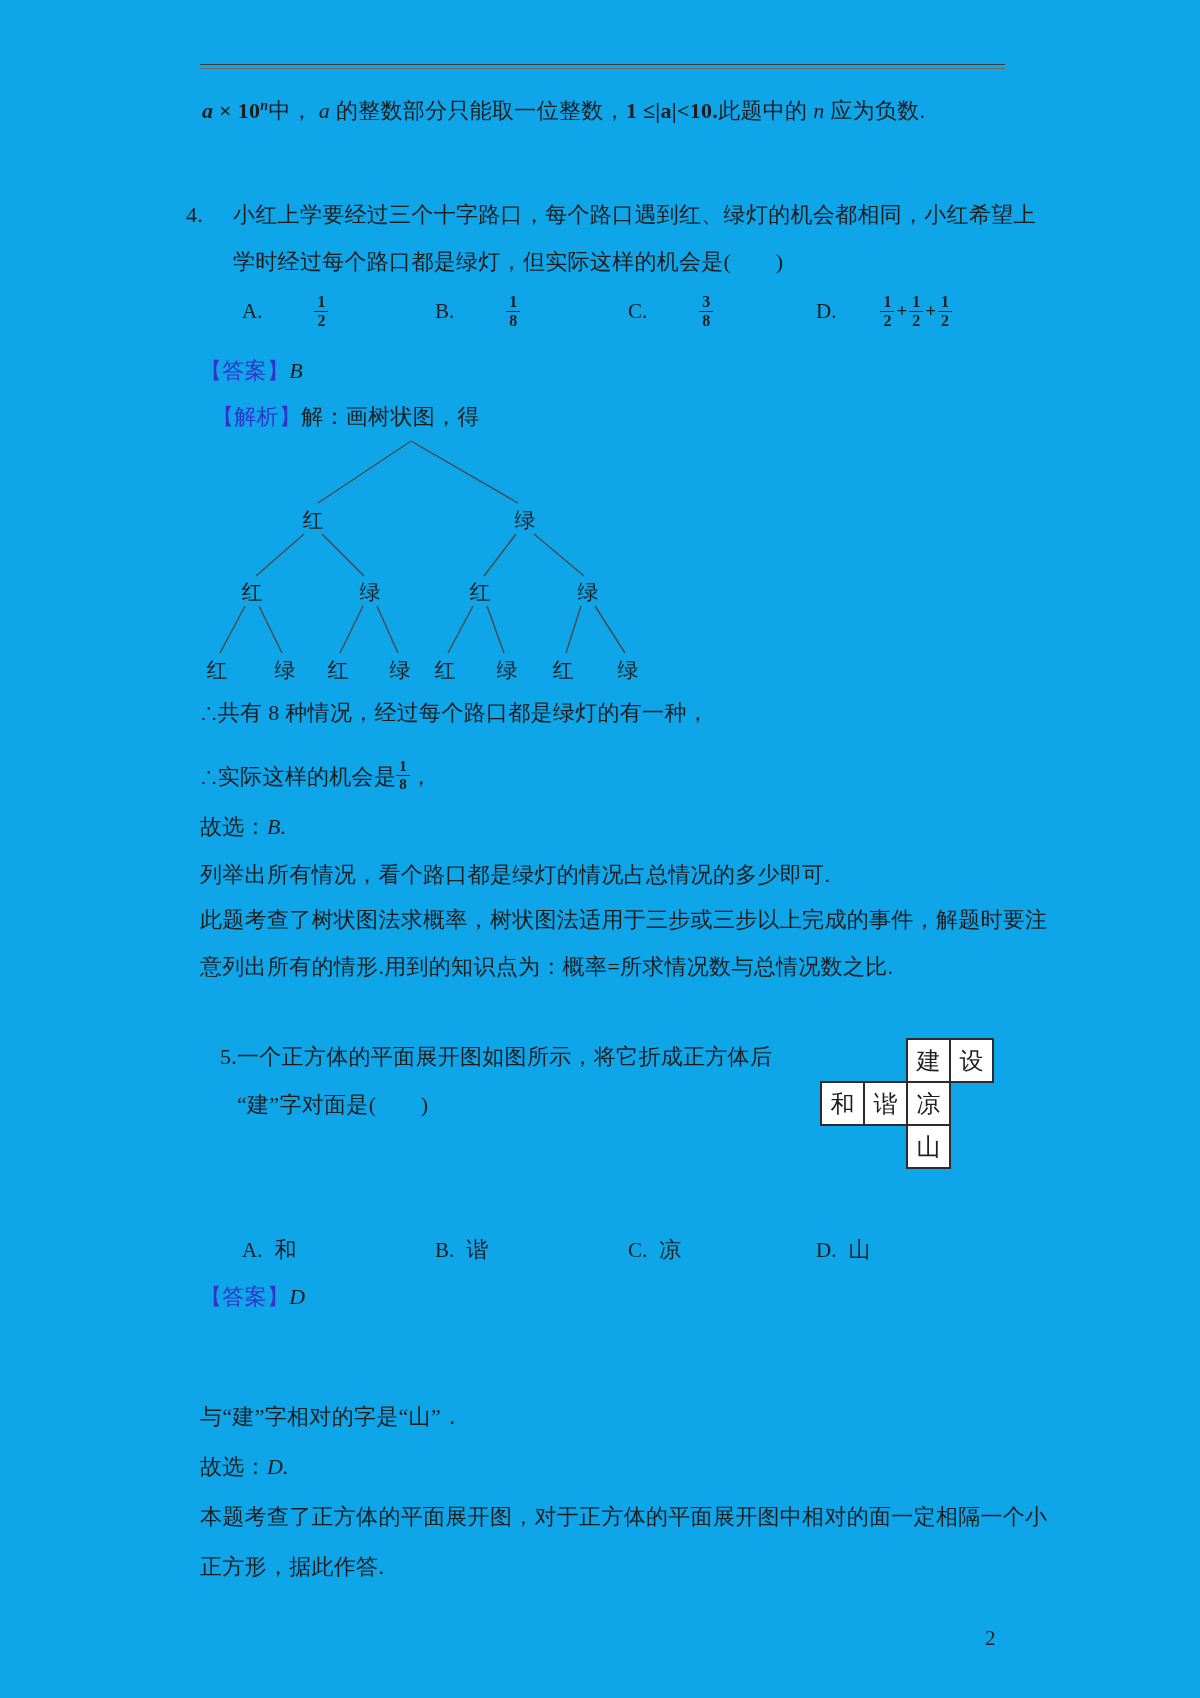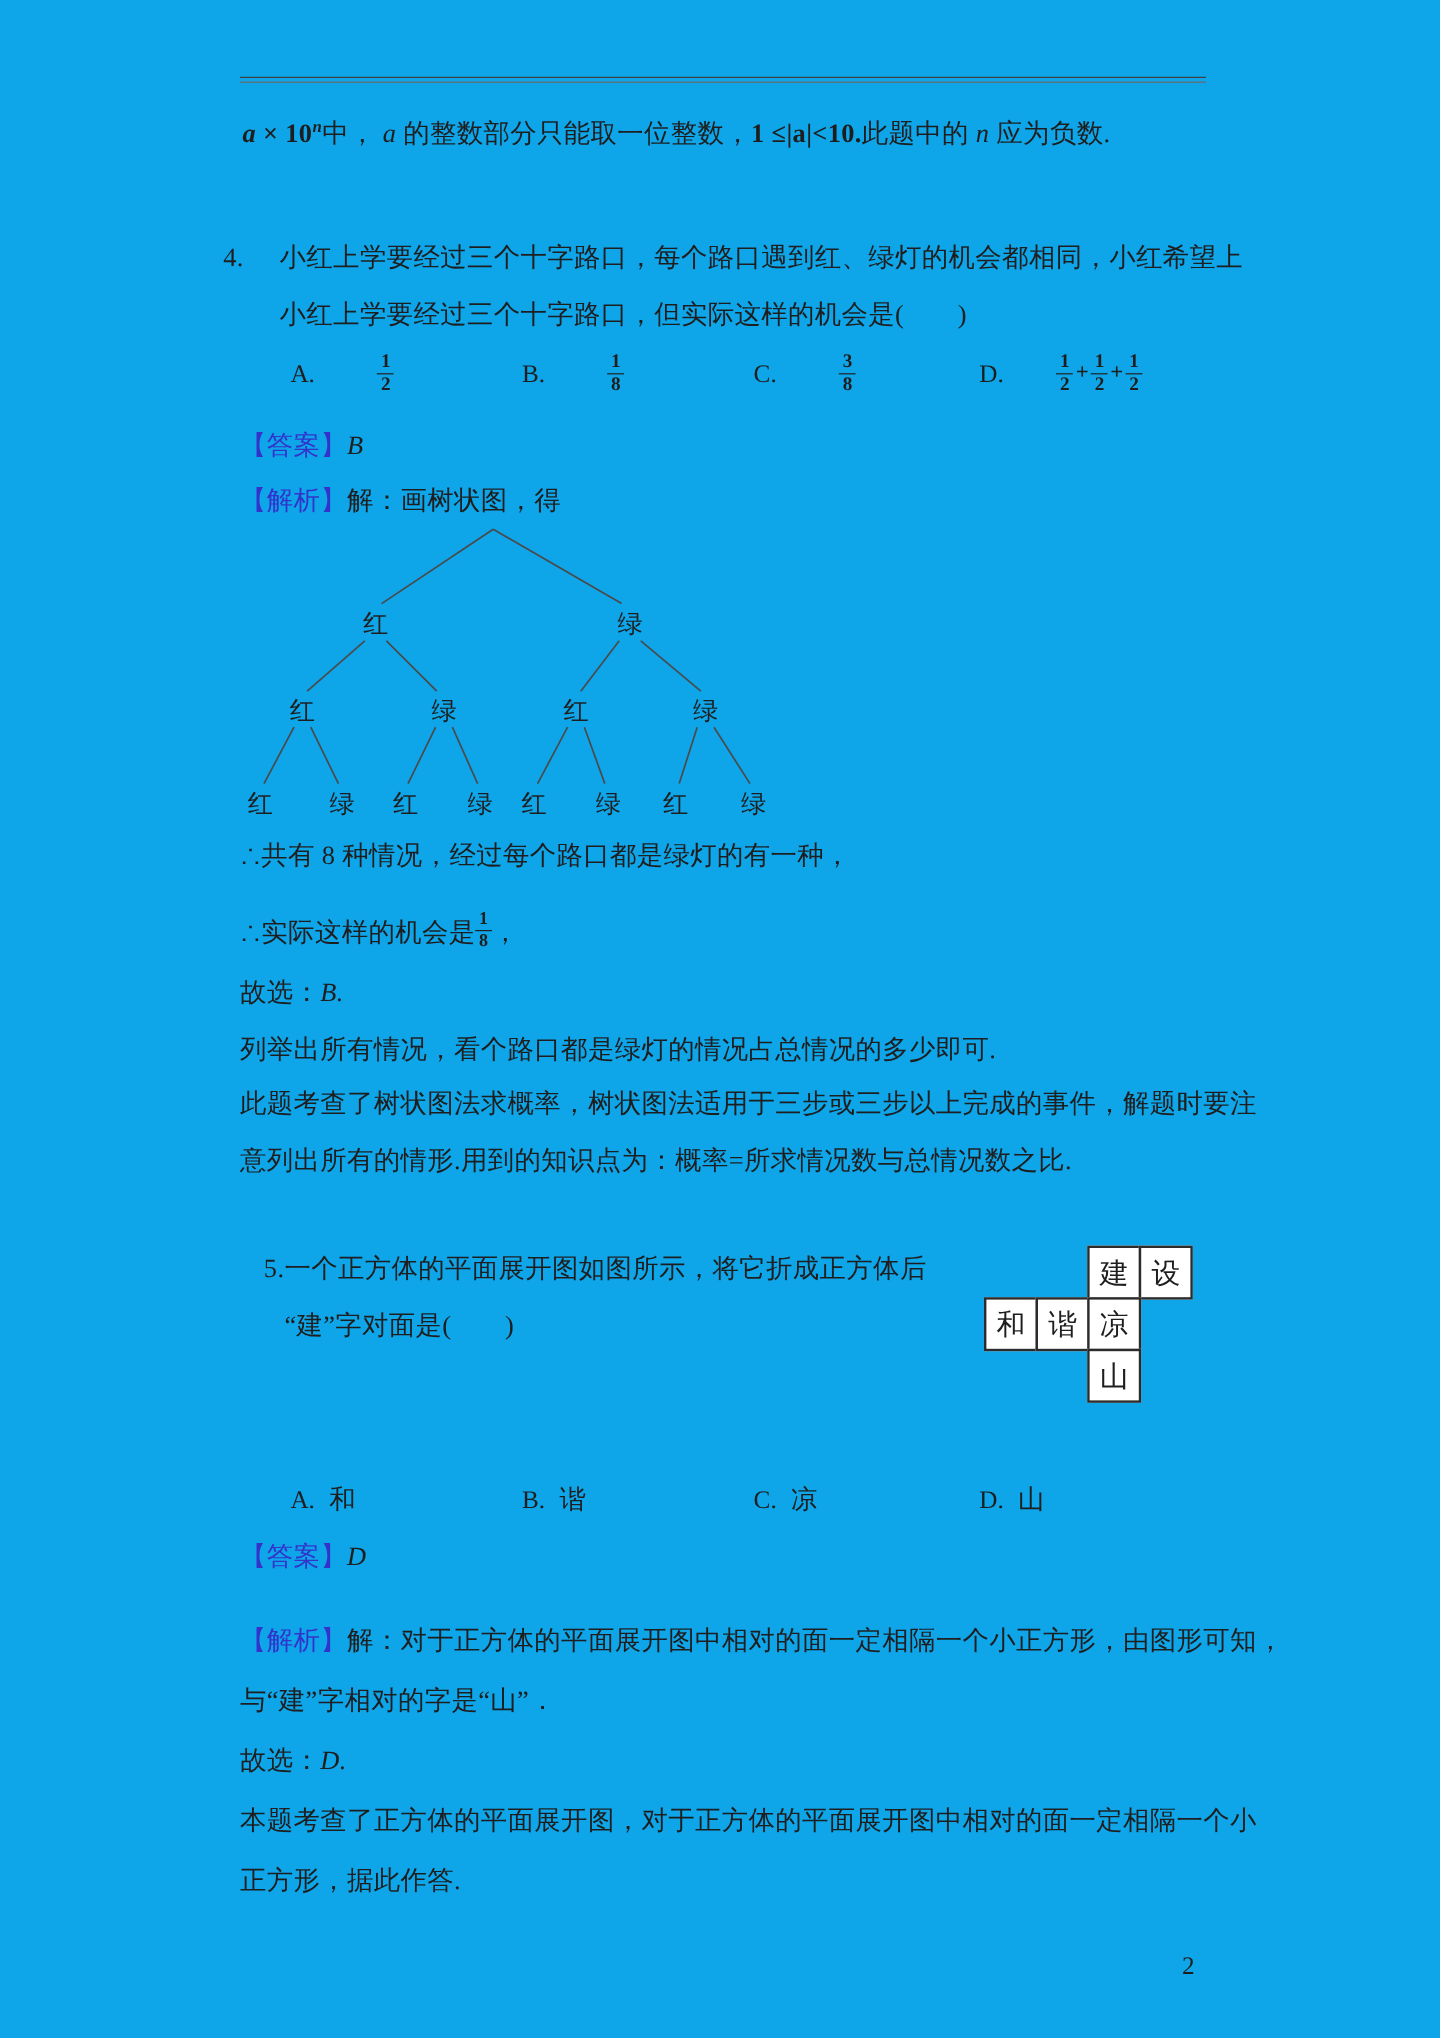--- a/index.html
+++ b/index.html
@@ -42,21 +42,21 @@
   <div class="abs rule" style="left:200px;top:64px;width:805px;"></div>
 
   <div class="abs t" style="left:202px;top:96px;">
     <span class="mbi">a</span><span class="mb"> × 10</span><sup class="n">n</sup><span>中， </span><span class="it">a</span><span> 的整数部分只能取一位整数，</span><span class="mb">1 ≤|a|&lt;10.</span><span>此题中的 </span><span class="it">n</span><span> 应为负数.</span>
   </div>
 
   <div class="abs t" style="left:186px;top:200px;">
     <span class="qnum" style="width:47px;">4.</span><span>小红上学要经过三个十字路口，每个路口遇到红、绿灯的机会都相同，小红希望上</span>
   </div>
   <div class="abs t" style="left:233px;top:247px;">
-    <span>小红上学要经过三个十字路口，但实际这样的机会是(　　)</span>
+    <span>学时经过每个路口都是绿灯，但实际这样的机会是(　　)</span>
   </div>
 
   <div class="abs opt" style="left:242px;top:288px;">
     <span class="letter">A.</span>
       <span class="optgap"></span>
     <span class="frac">
         <span class="fnum">1</span>
         <span class="fden">2</span>
       </span>
   </div>
@@ -92,21 +92,21 @@
     <span class="frac">
         <span class="fnum">1</span>
         <span class="fden">2</span>
       </span>
   </div>
 
   <div class="abs t" style="left:200px;top:356px;">
     <span class="blue">【答案】</span><span class="it">B</span>
   </div>
 
-  <div class="abs t" style="left:200px;top:402px;">
+  <div class="abs t" style="left:212px;top:402px;">
     <span class="blue">【解析】</span><span>解：画树状图，得</span>
   </div>
 
   <svg class="abs" style="left:190px;top:428px;" width="460" height="262" viewBox="0 0 460 262">
 
     <line x1="221" y1="13" x2="128" y2="75"></line>
     <line x1="221" y1="13" x2="328" y2="75"></line>
 
     <text x="123" y="99" text-anchor="middle">红</text>
     <text x="335" y="99" text-anchor="middle">绿</text>
@@ -198,23 +198,20 @@
   <div class="abs opt" style="left:816px;top:1235px;height:30px;">
     <span class="letter">D.</span>
       <span class="optgap-sm"></span>
       <span class="t">山</span>
   </div>
 
   <div class="abs t" style="left:200px;top:1282px;">
     <span class="blue">【答案】</span><span class="it">D</span>
   </div>
 
-  <div class="abs t" style="left:200px;top:1352px;">
-    <span class="blue">【解析】</span><span>解：对于正方体的平面展开图中相对的面一定相隔一个小正方形，由图形可知，</span>
-  </div>
   <div class="abs t" style="left:200px;top:1402px;">
     <span>与“建”字相对的字是“山”．</span>
   </div>
   <div class="abs t" style="left:200px;top:1452px;text-align:center;">
     <span>故选：</span><span class="it">D.</span>
   </div>
   <div class="abs t" style="left:200px;top:1502px;">
     <span>本题考查了正方体的平面展开图，对于正方体的平面展开图中相对的面一定相隔一个小</span>
   </div>
   <div class="abs t" style="left:200px;top:1552px;">

